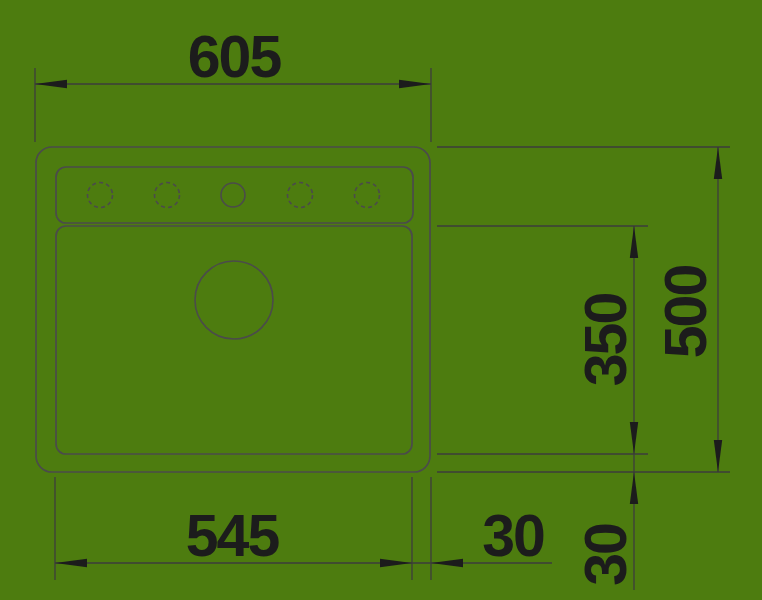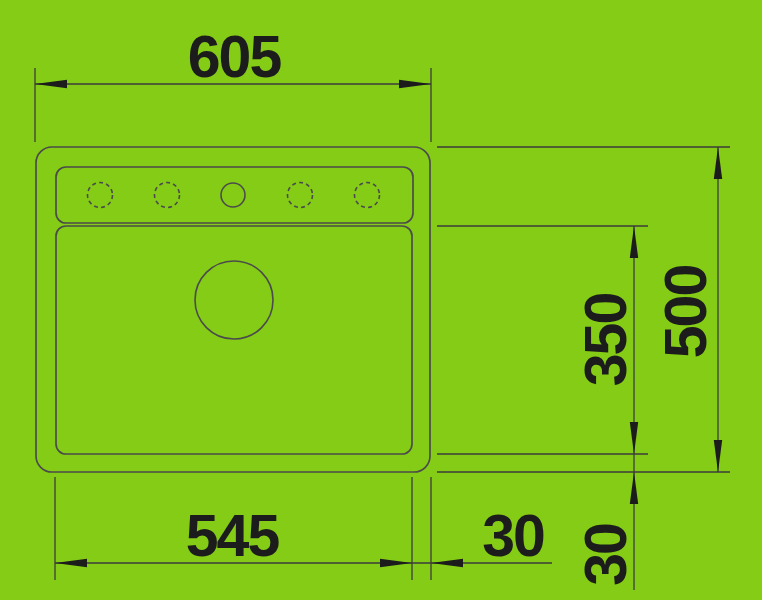--- a/index.html
+++ b/index.html
@@ -4,21 +4,21 @@
 <style>
   html, body {
     margin: 0;
     padding: 0;
     background: #ffffff;
   }
   .stage {
     position: relative;
     width: 762px;
     height: 600px;
-    background: #84cc16;
+    background: #4d7c0f;
     overflow: hidden;
   }
   svg { display: block; }
 
   .outline {
     fill: none;
     stroke: #4b4b4b;
     stroke-width: 1.7;
   }
   .hole {

